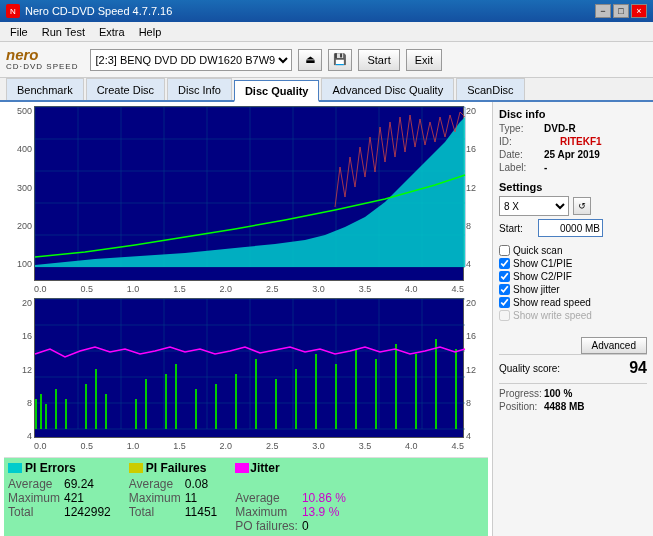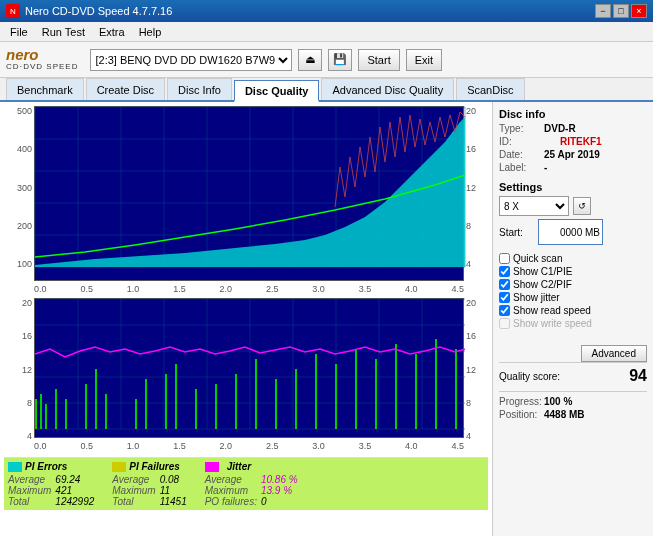--- a/index.html
+++ b/index.html
@@ -40,21 +40,21 @@
     .right-panel { width: 160px; background: #f5f5f5; padding: 6px; font-size: 10px; overflow-y: auto; }
     .panel-section { margin-bottom: 8px; }
     .panel-title { font-weight: bold; font-size: 11px; margin-bottom: 3px; }
     .panel-row { display: flex; margin-bottom: 2px; }
     .panel-label { color: #555; min-width: 45px; }
     .panel-value { color: #000; font-weight: bold; }
     .panel-value.red { color: #cc0000; padding-left: 16px; }
 
     .setting-row { display: flex; align-items: center; margin-bottom: 3px; gap: 4px; }
     .setting-select { height: 20px; border: 1px solid #999; background: white; font-size: 10px; width: 70px; }
-    .setting-input { height: 26px; border: 1px solid #4a7fc1; background: white; font-size: 10px; width: 65px; text-align: right; padding-right: 2px; }
+    .setting-input { height: 18px; border: 1px solid #4a7fc1; background: white; font-size: 10px; width: 65px; text-align: right; padding-right: 2px; }
     .setting-label { font-size: 10px; min-width: 35px; }
 
     .checkbox-row { display: flex; align-items: center; gap: 3px; margin-bottom: 2px; font-size: 10px; }
     input[type=checkbox] { width: 11px; height: 11px; }
 
     .advanced-btn { background: linear-gradient(to bottom, #fff, #e0e0e0); border: 1px solid #999; padding: 2px 10px; font-size: 10px; cursor: pointer; margin-top: 8px; float: right; }
 
     .progress-section { margin-top: 6px; border-top: 1px solid #ccc; padding-top: 4px; }
 
     
@@ -263,21 +263,21 @@
         <div style="width:20px;height:155px;display:flex;flex-direction:column;justify-content:space-between;align-items:flex-start;padding-left:2px;font-size:9px;color:#555;padding-bottom:12px;">
           <span>20</span>
           <span>16</span>
           <span>12</span>
           <span>8</span>
           <span>4</span>
         </div>
       </div>
     </div>
 
-    <div style="display:flex;padding:3px 4px;background:#bef264;font-size:10px;gap:10px;border-top:1px solid #ddd;font-style:italic;">
+    <div style="display:flex;padding:3px 4px;background:#86efac;font-size:12px;gap:10px;border-top:1px solid #ddd;">
 
       <div>
         <div style="display:flex;align-items:center;gap:3px;font-weight:bold;margin-bottom:2px;">
           <div style="width:14px;height:10px;background:#00cccc;"></div>
           <span>PI Errors</span>
         </div>
         <div style="display:grid;grid-template-columns:auto auto;gap:0 4px;">
           <span style="color:#555;">Average</span>
           <span>69.24</span>
           <span style="color:#555;">Maximum</span>
@@ -296,21 +296,21 @@
           <span style="color:#555;">Average</span>
           <span>0.08</span>
           <span style="color:#555;">Maximum</span>
           <span>11</span>
           <span style="color:#555;">Total</span>
           <span>11451</span>
         </div>
       </div>
 
       <div style="margin-left:8px;">
-        <div style="display:flex;align-items:center;gap:8px;font-weight:bold;margin-bottom:2px;">
+        <div style="display:flex;align-items:center;gap:1px;font-weight:bold;margin-bottom:16px;">
           <div style="width:14px;height:10px;background:#ff00ff;"></div>
           <span>Jitter</span>
         </div>
         <div style="display:grid;grid-template-columns:auto auto;gap:0 4px;">
           <span style="color:#555;">Average</span>
           <span style="color:#cc00cc;">10.86 %</span>
           <span style="color:#555;">Maximum</span>
           <span style="color:#cc00cc;">13.9 %</span>
           <span style="color:#555;">PO failures:</span>
           <span>0</span>

